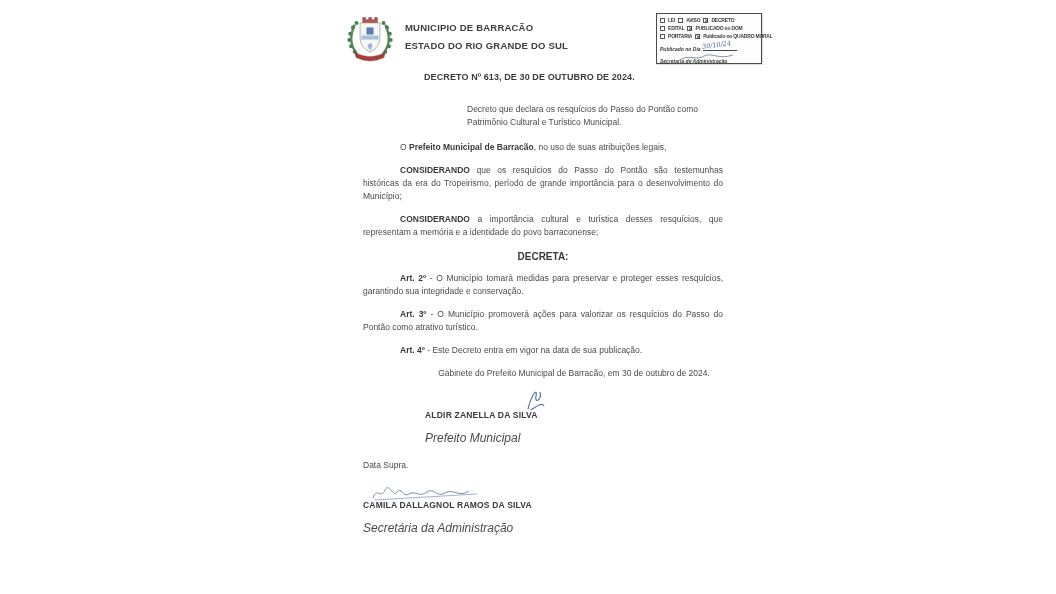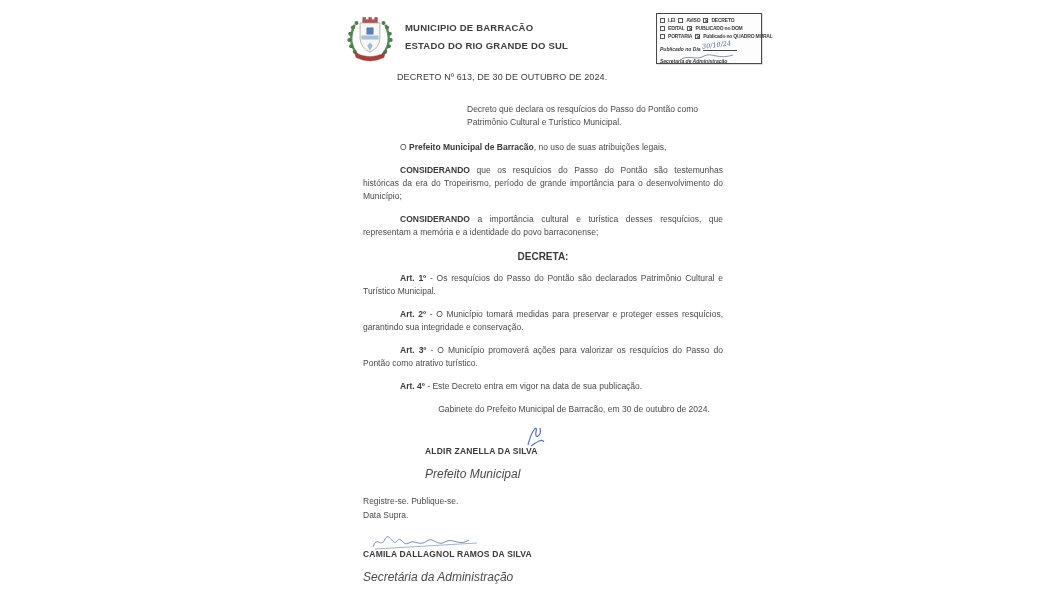--- a/index.html
+++ b/index.html
@@ -30,21 +30,21 @@
   .pub-underline { display:inline-block; width:34px; border-bottom:1px solid #444;
                    height:6px; margin-left:2px; }
   .handwritten-date { position:absolute; left:42px; top:-4px; color:#4a5fa5;
                       font-family:"DejaVu Serif", serif; font-style:italic;
                       font-weight:normal; font-size:6.5px; transform:rotate(-7deg); }
   .stamp-secretary { position:relative; margin-top:3px; font-weight:bold;
                      font-style:italic; font-size:5px; }
   .secretary-scribble { position:absolute; left:18px; top:-6px; }
 
   
-  .doc-title { margin:4px 0 0 57px; font-size:9px; font-weight:normal; color:#3c3c3c;
+  .doc-title { margin:4px 0 0 84px; font-size:9px; font-weight:bold; color:#3c3c3c;
                letter-spacing:.1px; }
   .ementa { margin:21px 0 0 127px; width:238px; font-size:8.5px; line-height:12.5px;
             color:#4a4a4a; }
   .para { margin:10px 0 0 23px; width:360px; font-size:8.5px; line-height:13px;
           text-align:justify; text-indent:37px; color:#4a4a4a; }
   .para b { color:#3a3a3a; }
   .p-intro { margin-top:13px; }
   .decreta { margin:12px 0 0 23px; width:360px; text-align:center; font-weight:bold;
              font-size:10px; color:#3a3a3a; }
   .gabinete { text-indent:62px; text-align:center; }
@@ -139,40 +139,38 @@
   <div class="ementa">Decreto que declara os resquícios do Passo do Pontão como Patrimônio Cultural e Turístico Municipal.</div>
 
   <p class="para p-intro"><span>O </span><b>Prefeito Municipal de Barracão</b><span>, no uso de suas atribuições legais,</span></p>
 
   <p class="para"><b>CONSIDERANDO</b><span> que os resquícios do Passo do Pontão são testemunhas históricas da era do Tropeirismo, período de grande importância para o desenvolvimento do Município;</span></p>
 
   <p class="para"><b>CONSIDERANDO</b><span> a importância cultural e turística desses resquícios, que representam a memória e a identidade do povo barraconense;</span></p>
 
   <div class="decreta">DECRETA:</div>
 
-  <p class="para"><b>Art. 1º</b><span> - Os resquícios do Passo do Pontão são declarados Patrimônio Cultural e Turístico Municipal.</span></p>
 
   <p class="para"><b>Art. 2º</b><span> - O Município tomará medidas para preservar e proteger esses resquícios, garantindo sua integridade e conservação.</span></p>
 
   <p class="para"><b>Art. 3º</b><span> - O Município promoverá ações para valorizar os resquícios do Passo do Pontão como atrativo turístico.</span></p>
 
   <p class="para"><b>Art. 4º</b><span> - Este Decreto entra em vigor na data de sua publicação.</span></p>
 
   <p class="para gabinete">Gabinete do Prefeito Municipal de Barracão, em 30 de outubro de 2024.</p>
 
   <div class="sig-mayor">
     <svg class="sig-flourish" width="30" height="26" viewBox="0 0 30 26">
       <path d="M8,23 C12,7 18,2 16,10 C14,18 22,14 20,6 M11,24 C17,20 22,16 24,20" stroke="#5a6fae" stroke-width="1.2" fill="none"></path>
     </svg>
     <div class="sig-name">ALDIR ZANELLA DA SILVA</div>
     <div class="sig-role">Prefeito Municipal</div>
   </div>
 
   <div class="closing">
-    <div>Registre-se. Publique-se.</div>
     <div>Data Supra.</div>
   </div>
 
   <div class="sig-secretary">
     <svg class="camila-sig" width="115" height="22" viewBox="0 0 115 22">
       <path d="M4,16 C8,4 12,18 16,8 C20,0 24,16 28,10 C32,4 34,16 40,12 C46,8 50,16 58,10 C64,5 68,16 76,11 C84,6 90,16 100,9" stroke="#7d8fb0" stroke-width="1" fill="none"></path>
       <path d="M6,18 L108,12" stroke="#7d8fb0" stroke-width="0.7" fill="none"></path>
     </svg>
     <div class="sig-name">CAMILA DALLAGNOL RAMOS DA SILVA</div>
     <div class="sig-role">Secretária da Administração</div>

